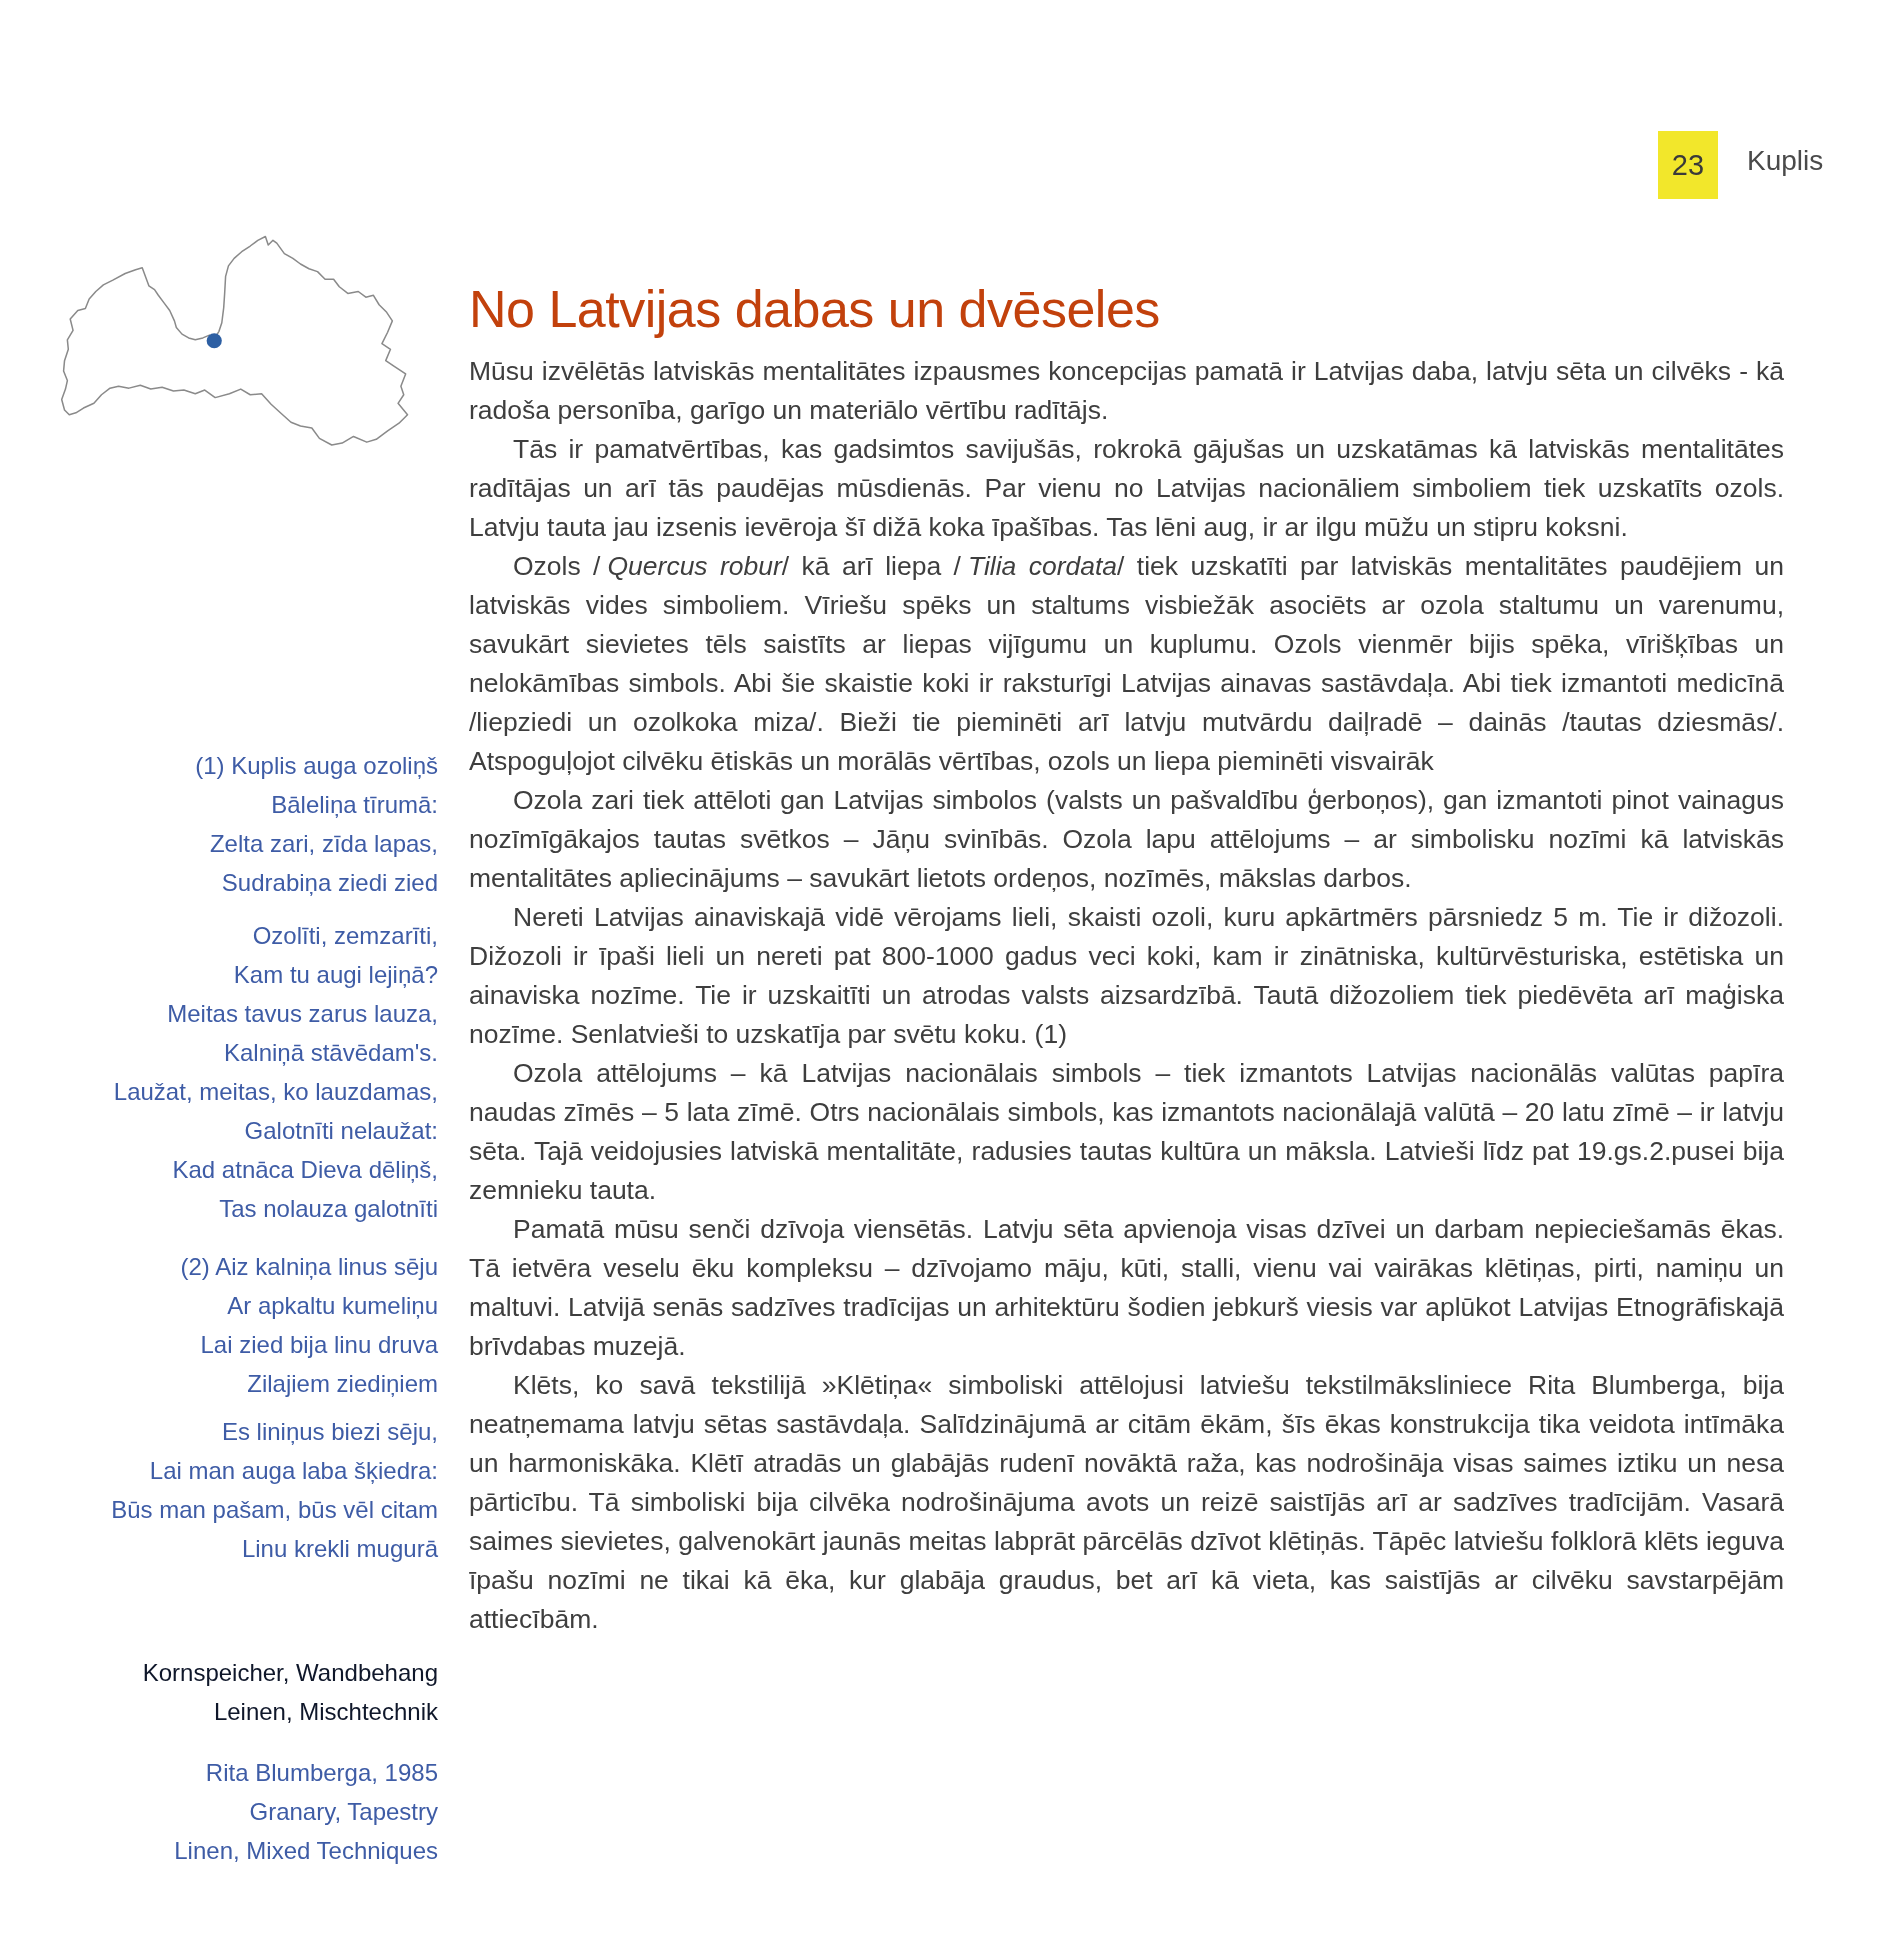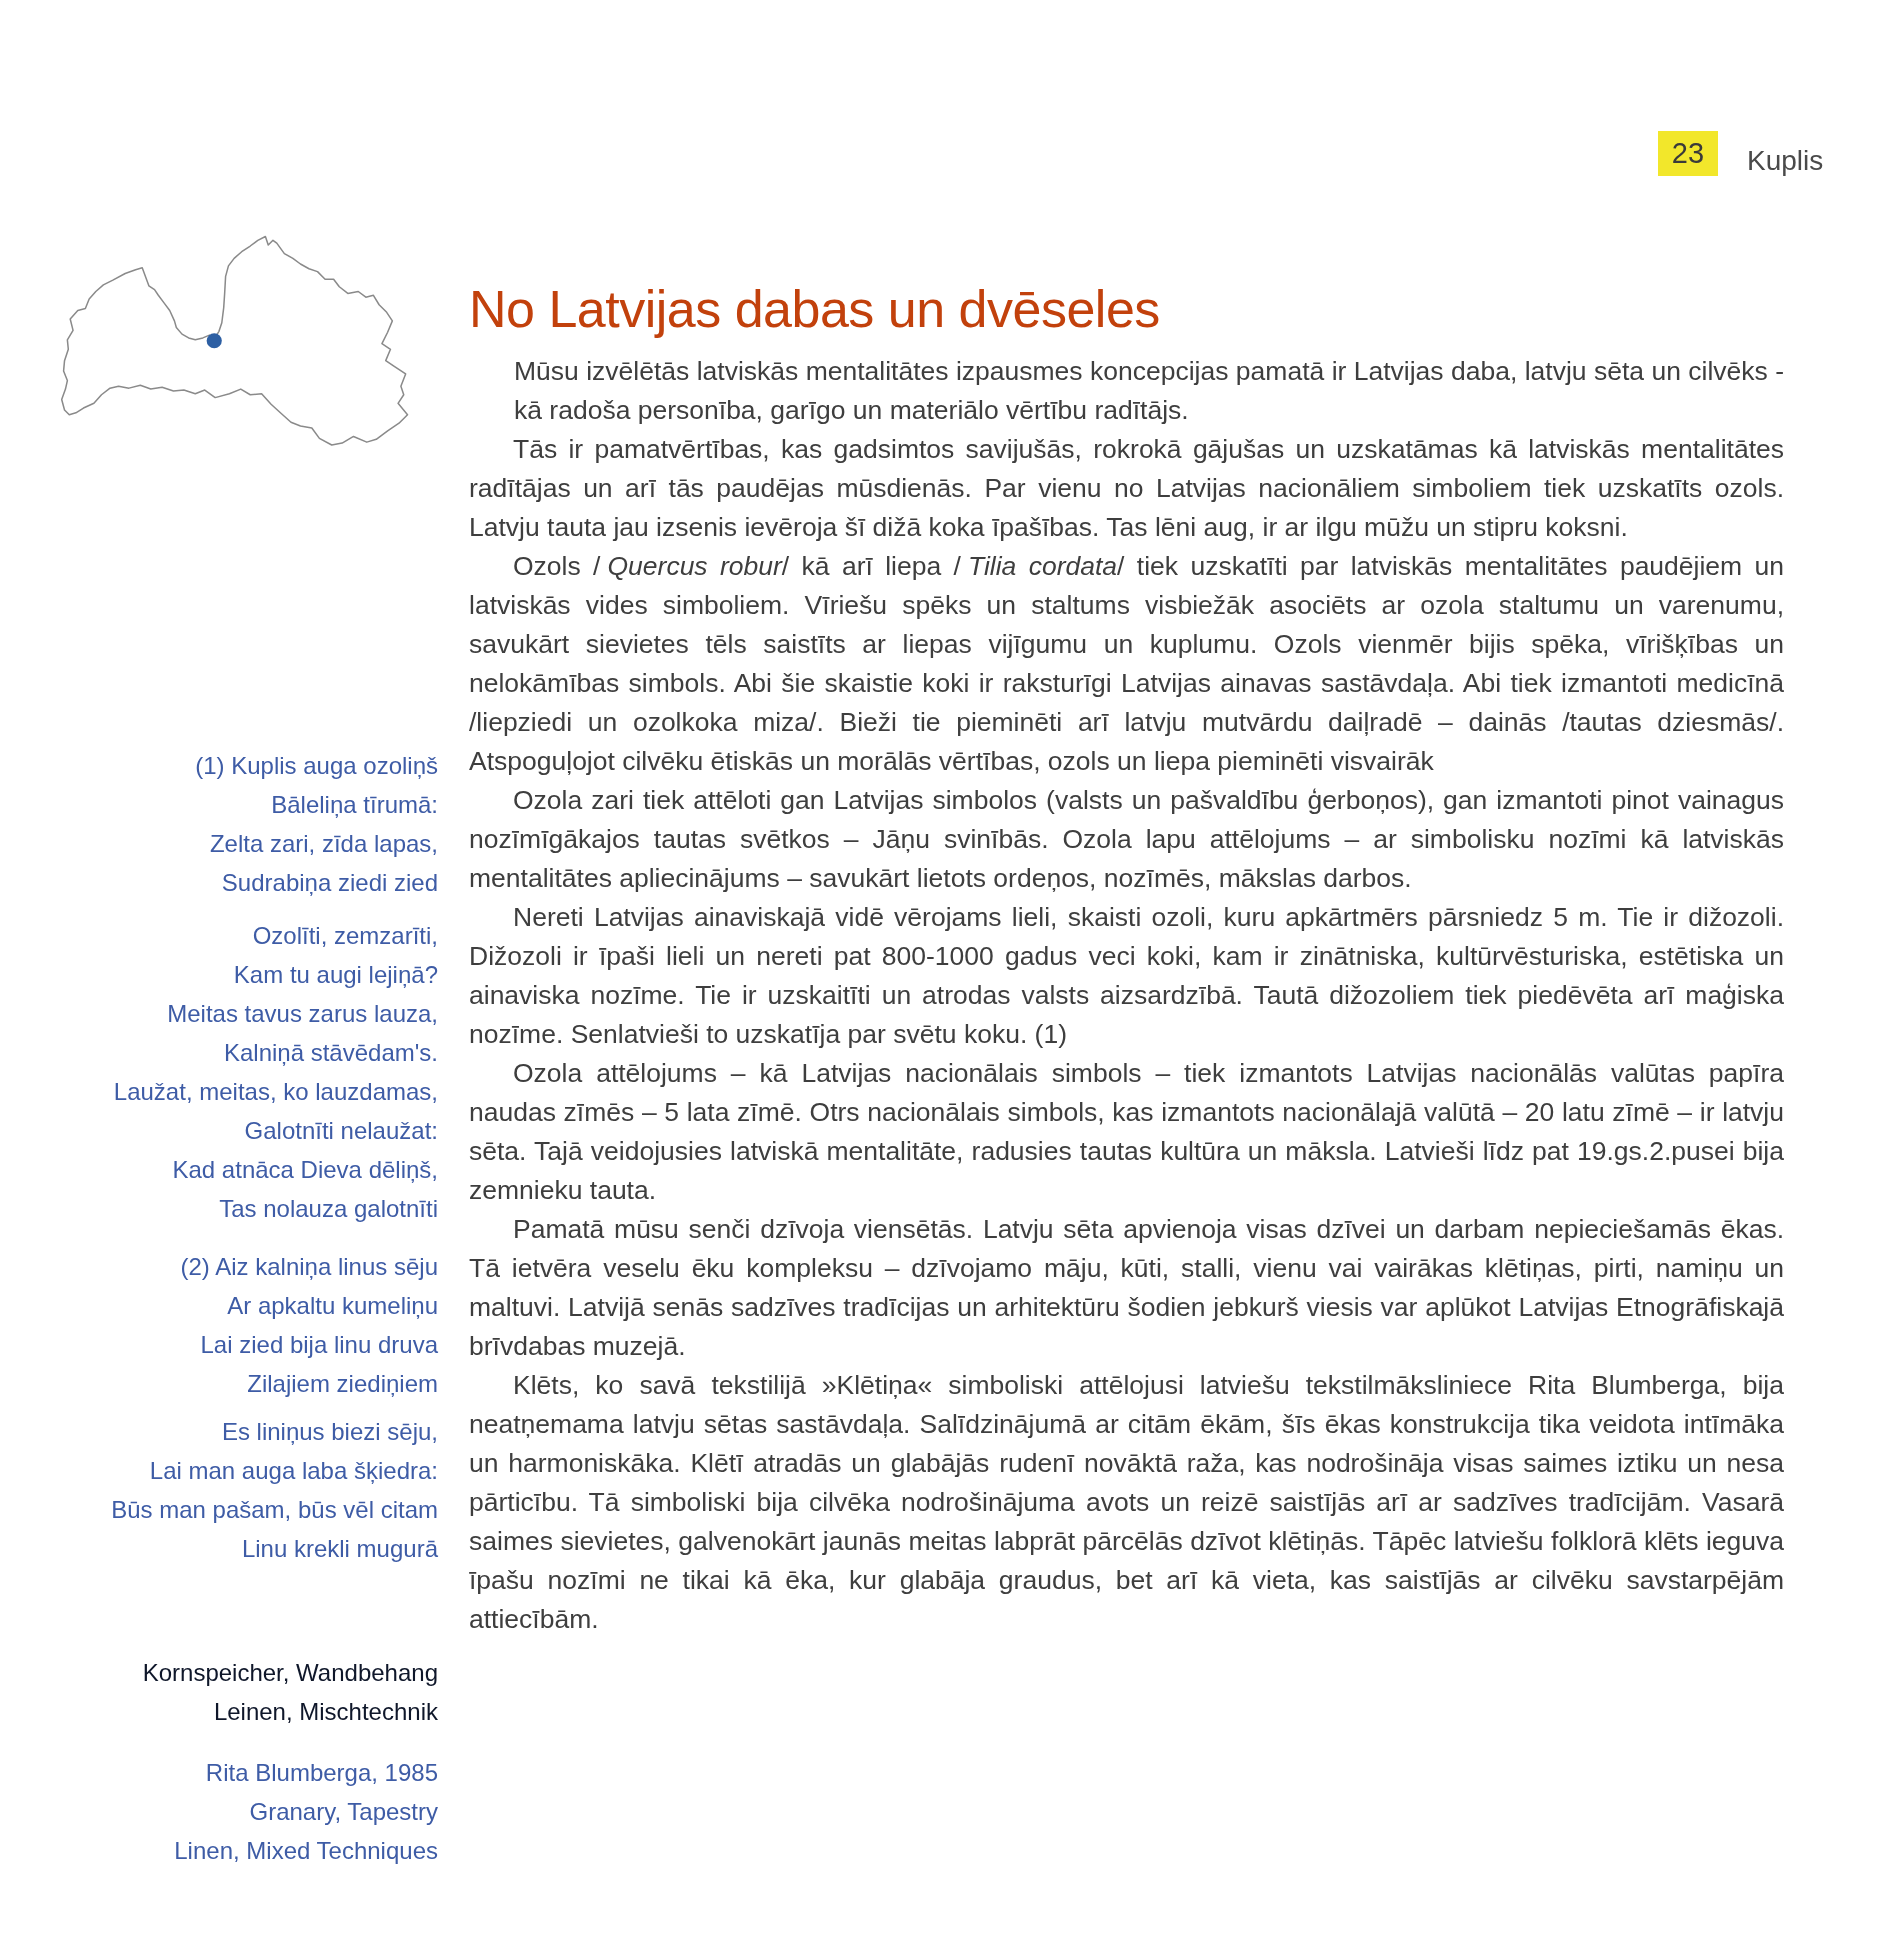--- a/index.html
+++ b/index.html
@@ -6,21 +6,21 @@
   body{
     width:1893px;height:1958px;
     background:#ffffff;
     position:relative;
     font-family:"Liberation Sans","DejaVu Sans",sans-serif;
     overflow:hidden;
   }
   
   .page-number-box{
     position:absolute;left:1658px;top:131px;
-    width:60px;height:45px;
+    width:60px;height:68px;
     background:#f2e72b;
     display:flex;align-items:center;justify-content:center;
     font-size:29px;color:#3a3a3a;
   }
   .region-label{
     position:absolute;left:1747px;top:142px;
     height:38px;line-height:38px;
     font-size:28px;color:#4a4a4a;
   }
   
@@ -30,21 +30,21 @@
     position:absolute;left:469px;top:244px;
     font-size:52px;font-weight:normal;color:#c2410c;
     letter-spacing:-0.5px;white-space:nowrap;
   }
   .article-body{
     position:absolute;left:469px;top:352px;width:1315px;
     font-size:26.5px;line-height:39px;color:#3e3e3e;
     text-align:justify;
   }
   .article-body p{margin:0;text-indent:44px;}
-  .article-body p.first{text-indent:0;margin-left:45px;}
+  .article-body p.first{text-indent:0;}
   .article-body .it{font-style:italic;margin-left:7px;}
   
   .side-block{
     position:absolute;left:76px;width:362px;
     text-align:right;
     font-size:24px;line-height:39px;color:#3e5ca6;
   }
   .sb-0{top:746px;}
   .sb-1{top:916px;}
   .sb-2{top:1247px;}

